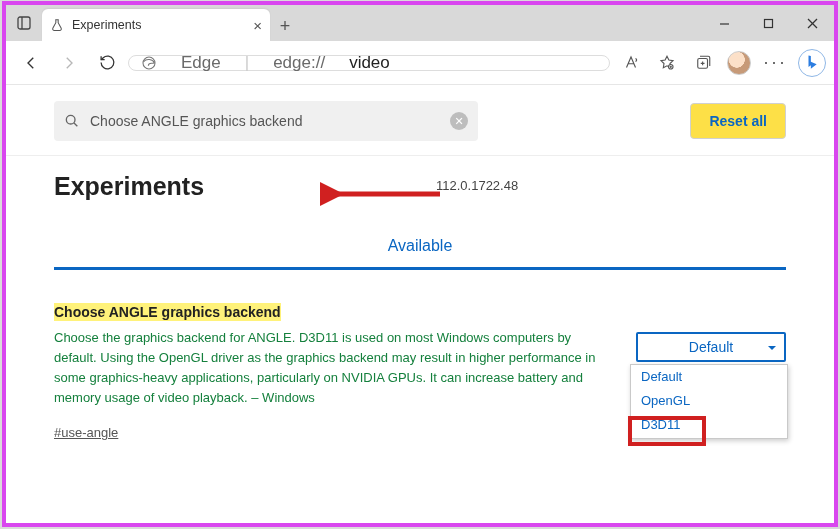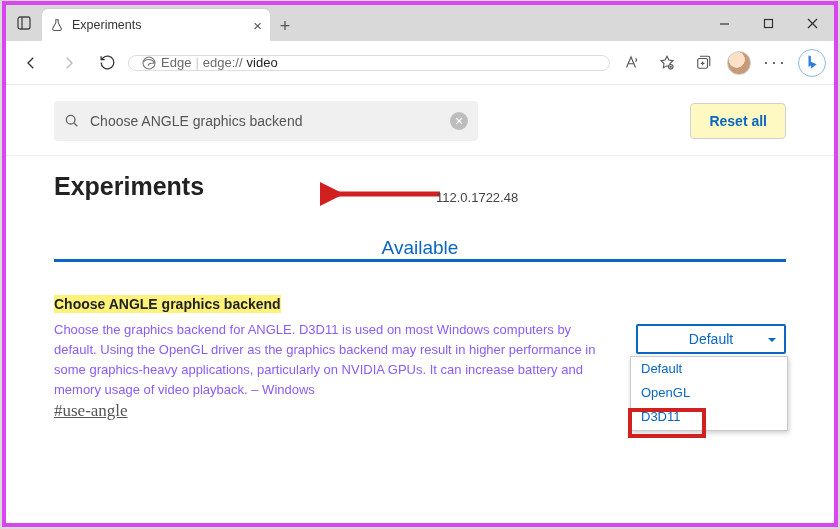--- a/index.html
+++ b/index.html
@@ -82,22 +82,22 @@
   }
   .urlbar {
     flex: 1;
     height: 16px;
     border: 1px solid #ddd;
     border-radius: 16px;
     background: #fff;
     display:flex;
     align-items:center;
     padding: 0 12px;
-    gap: 4px;
-    font-size: 13px;
+    gap: 24px;
+    font-size: 17px;
     color: #6a6a6a;
   }
   .urlbar .edge-ico { color:#666; }
   .urlbar .pipe { color:#ccc; }
   .urlbar .url-bold { color:#222; font-weight: 500; }
   .right-icons { display:flex; align-items:center; gap:2px; }
   .avatar {
     width: 24px; height:24px; border-radius:50%;
     background: radial-gradient(circle at 40% 35%, #fce0c8 0 40%, #c79a78 42% 100%);
     border:1px solid #ccc;
@@ -142,21 +142,21 @@
     border-radius:50%;
     display:flex;align-items:center;justify-content:center;
     color:#fff; font-size:11px;
   }
   .reset-btn {
     margin-left:auto;
     height: 36px;
     padding: 0 18px;
     border:1px solid #d0d0d0;
     border-radius:4px;
-    background:#fef9c3;
+    background:#fde047;
     color:#0a66c2;
     font-weight:600;
     font-size:14px;
     display:flex;align-items:center;
   }
   .arrow-annot {
     position:absolute;
     left: 314px;
     top: 94px;
     pointer-events:none;
@@ -168,34 +168,34 @@
   h1.page-title {
     font-size: 25px;
     font-weight: 600;
     color: #222;
     margin-top: 6px;
     margin-bottom: 2px;
   }
   .version {
     position: absolute;
     left: 430px;
-    top: 34px;
+    top: 22px;
     font-size: 13px;
     color:#444;
   }
   .tabs {
     display:flex;
     margin-top: 26px;
     border-bottom: 1px solid #bbb;
   }
   .tabs .tabitem {
     flex:1;
     text-align:center;
-    padding: 10px 0 0 0;
-    font-size: 19px;
+    padding: 10px 0 12px 0;
+    font-size: 16px;
     color:#555;
   }
   .tabs .tabitem.active {
     color:#0a66c2;
     font-weight: 500;
     border-bottom: 3px solid #0a66c2;
     margin-bottom: -1px;
   }
   .flag {
     margin-top: 34px;
@@ -207,29 +207,28 @@
     font-weight: 700;
     color:#222;
     font-size: 14px;
     background: #fff27a;
     display:inline;
     padding: 1px 0;
   }
   .flag-desc {
     margin-top: 8px;
     font-size: 13px;
-    color: #8b5cf6;
+    color: #15803d;
     line-height: 1.55;
   }
   .flag-id {
-    margin-top: 0;
-    font-size: 17px;
+    margin-top: 16px;
+    font-size: 13px;
     color:#555;
     text-decoration: underline;
-    font-family: Liberation Serif, serif;
   }
   .flag-ctrl {
     width: 150px;
     position: relative;
     margin-top: 28px;
   }
   .select-closed {
     border: 2px solid #0a66c2;
     height: 30px;
     border-radius: 2px;

